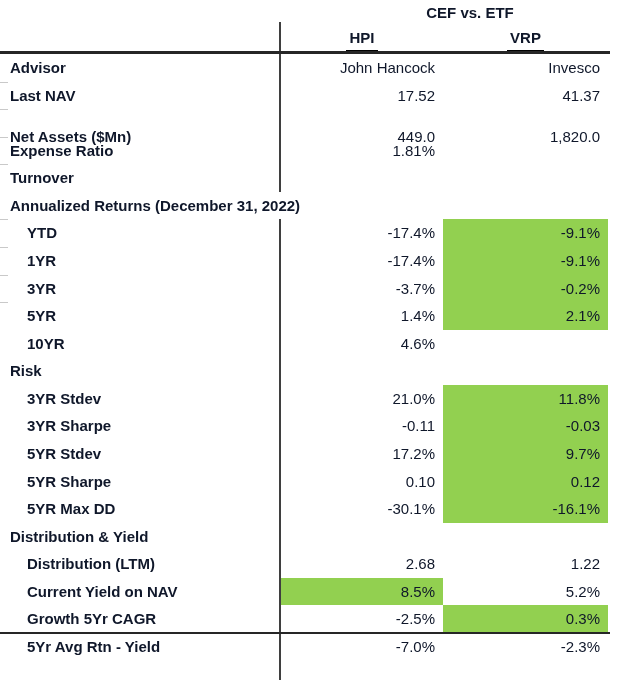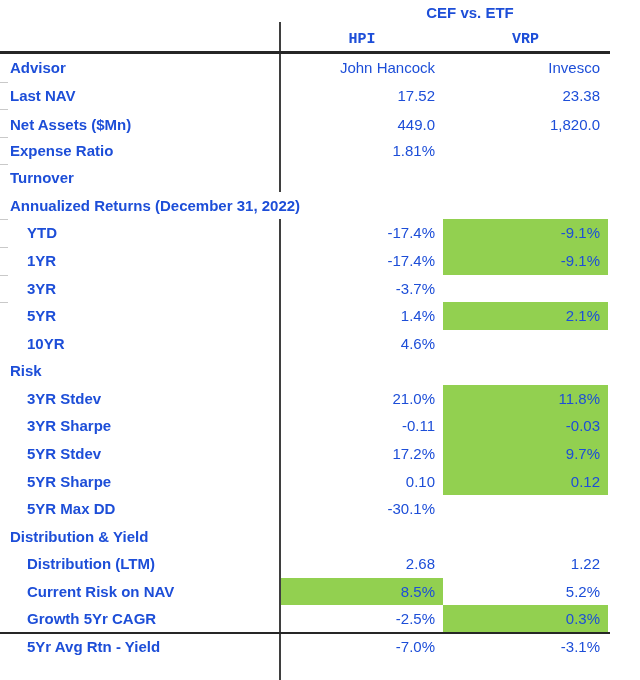--- a/index.html
+++ b/index.html
@@ -4,34 +4,34 @@
 <style>
   :root{
     --green:#92d050;
     --dark:#262626;
     --divider:#3f3f3f;
     --stub:#c9c9c9;
   }
   html,body{margin:0;padding:0;background:#fff;}
   .sheet{
     position:relative;width:640px;height:680px;background:#ffffff;
-    font-family:"Liberation Sans",sans-serif;font-size:15px;color:#1d4ed8;
+    font-family:"Liberation Sans",sans-serif;font-size:15px;color:#0f172a;
     overflow:hidden;
   }
   .title{
     position:absolute;top:2px;left:332px;width:276px;height:22px;
     line-height:22px;text-align:center;font-weight:bold;
   }
   .colhead{
     position:absolute;top:24px;height:28px;line-height:28px;
     text-align:center;font-weight:bold;
   }
   .colhead.hpi{left:281px;width:162px}
   .colhead.vrp{left:443px;width:165px}
-  .u{display:inline-block;border-bottom:2px solid #000;padding:0 3px 0 3px;line-height:25px;font-family:Liberation Mono, monospace;}
+  .u{display:inline-block;border-bottom:2px solid #000;padding:0 3px 0 3px;line-height:25px;}
   .vline{position:absolute;left:279px;top:22px;width:2px;height:658px;background:var(--divider);z-index:0;}
   .topline{position:absolute;left:0;top:51px;width:610px;height:3px;background:var(--dark);z-index:3;}
   .totline{position:absolute;left:0;top:632px;width:610px;height:2px;background:var(--dark);z-index:3;}
   .row{position:absolute;left:0;width:640px;z-index:1;}
   .lbl{
     position:absolute;left:0;top:0;height:100%;padding-left:10px;
     font-weight:bold;white-space:nowrap;z-index:1;
   }
   .lbl.indent{padding-left:27px}
   .lbl.overflow{background:#ffffff;padding-right:8px;z-index:2}
@@ -64,23 +64,23 @@
 
   <div id="rows">
       <div class="row" style="top: 54px; height: 27.571px; line-height: 27.571px;">
         <div class="lbl">Advisor</div>
         <div class="val hpi boldv">John Hancock</div>
         <div class="val vrp boldv">Invesco</div>
       </div>
       <div class="row" style="top: 81.571px; height: 27.571px; line-height: 27.571px;">
         <div class="lbl">Last NAV</div>
         <div class="val hpi">17.52</div>
-        <div class="val vrp">23.38</div>
+        <div class="val vrp">41.37</div>
       </div>
-      <div class="row" style="top: 111px; height: 27.571px; line-height: 27.571px;">
+      <div class="row" style="top: 123px; height: 27.571px; line-height: 27.571px;">
         <div class="lbl">Net Assets ($Mn)</div>
         <div class="val hpi">449.0</div>
         <div class="val vrp">1,820.0</div>
       </div>
       <div class="row" style="top: 136.713px; height: 27.571px; line-height: 27.571px;">
         <div class="lbl">Expense Ratio</div>
         <div class="val hpi">1.81%</div>
       </div>
       <div class="row" style="top: 164.284px; height: 27.571px; line-height: 27.571px;">
         <div class="lbl">Turnover</div>
@@ -98,20 +98,21 @@
         <div class="val vrp green">-9.1%</div>
       </div>
       <div class="row" style="top: 246.997px; height: 27.571px; line-height: 27.571px;">
         <div class="lbl indent">1YR</div>
         <div class="val hpi">-17.4%</div>
         <div class="val vrp green">-9.1%</div>
       </div>
       <div class="row" style="top: 274.568px; height: 27.571px; line-height: 27.571px;">
         <div class="lbl indent">3YR</div>
         <div class="val hpi">-3.7%</div>
+        <div class="val vrp green">-0.2%</div>
       </div>
       <div class="row" style="top: 302.139px; height: 27.571px; line-height: 27.571px;">
         <div class="lbl indent">5YR</div>
         <div class="val hpi">1.4%</div>
         <div class="val vrp green">2.1%</div>
       </div>
       <div class="row" style="top: 329.71px; height: 27.571px; line-height: 27.571px;">
         <div class="lbl indent">10YR</div>
         <div class="val hpi">4.6%</div>
         <div class="val vrp"></div>
@@ -137,45 +138,46 @@
         <div class="val vrp green">9.7%</div>
       </div>
       <div class="row" style="top: 467.565px; height: 27.571px; line-height: 27.571px;">
         <div class="lbl indent">5YR Sharpe</div>
         <div class="val hpi">0.10</div>
         <div class="val vrp green">0.12</div>
       </div>
       <div class="row" style="top: 495.136px; height: 27.571px; line-height: 27.571px;">
         <div class="lbl indent">5YR Max DD</div>
         <div class="val hpi">-30.1%</div>
+        <div class="val vrp green">-16.1%</div>
       </div>
       <div class="row" style="top: 522.707px; height: 27.571px; line-height: 27.571px;">
         <div class="lbl">Distribution &amp; Yield</div>
         <div class="val hpi"></div>
         <div class="val vrp"></div>
       </div>
       <div class="row" style="top: 550.278px; height: 27.571px; line-height: 27.571px;">
         <div class="lbl indent">Distribution (LTM)</div>
         <div class="val hpi">2.68</div>
         <div class="val vrp">1.22</div>
       </div>
       <div class="row" style="top: 577.849px; height: 27.571px; line-height: 27.571px;">
-        <div class="lbl indent">Current Risk on NAV</div>
+        <div class="lbl indent">Current Yield on NAV</div>
         <div class="val hpi green">8.5%</div>
         <div class="val vrp">5.2%</div>
       </div>
       <div class="row" style="top: 605.42px; height: 27.571px; line-height: 27.571px;">
         <div class="lbl indent">Growth 5Yr CAGR</div>
         <div class="val hpi">-2.5%</div>
         <div class="val vrp green">0.3%</div>
       </div>
       <div class="row" style="top: 632.991px; height: 27.571px; line-height: 27.571px;">
         <div class="lbl indent">5Yr Avg Rtn - Yield</div>
         <div class="val hpi boldv">-7.0%</div>
-        <div class="val vrp boldv">-3.1%</div>
+        <div class="val vrp boldv">-2.3%</div>
       </div>
     </div>
   <div id="stubs">
       <div class="stub" style="top: 81.571px;"></div>
       <div class="stub" style="top: 109.142px;"></div>
       <div class="stub" style="top: 136.713px;"></div>
       <div class="stub" style="top: 164.284px;"></div>
       <div class="stub" style="top: 191.855px;"></div>
       <div class="stub" style="top: 219.426px;"></div>
       <div class="stub" style="top: 246.997px;"></div>

